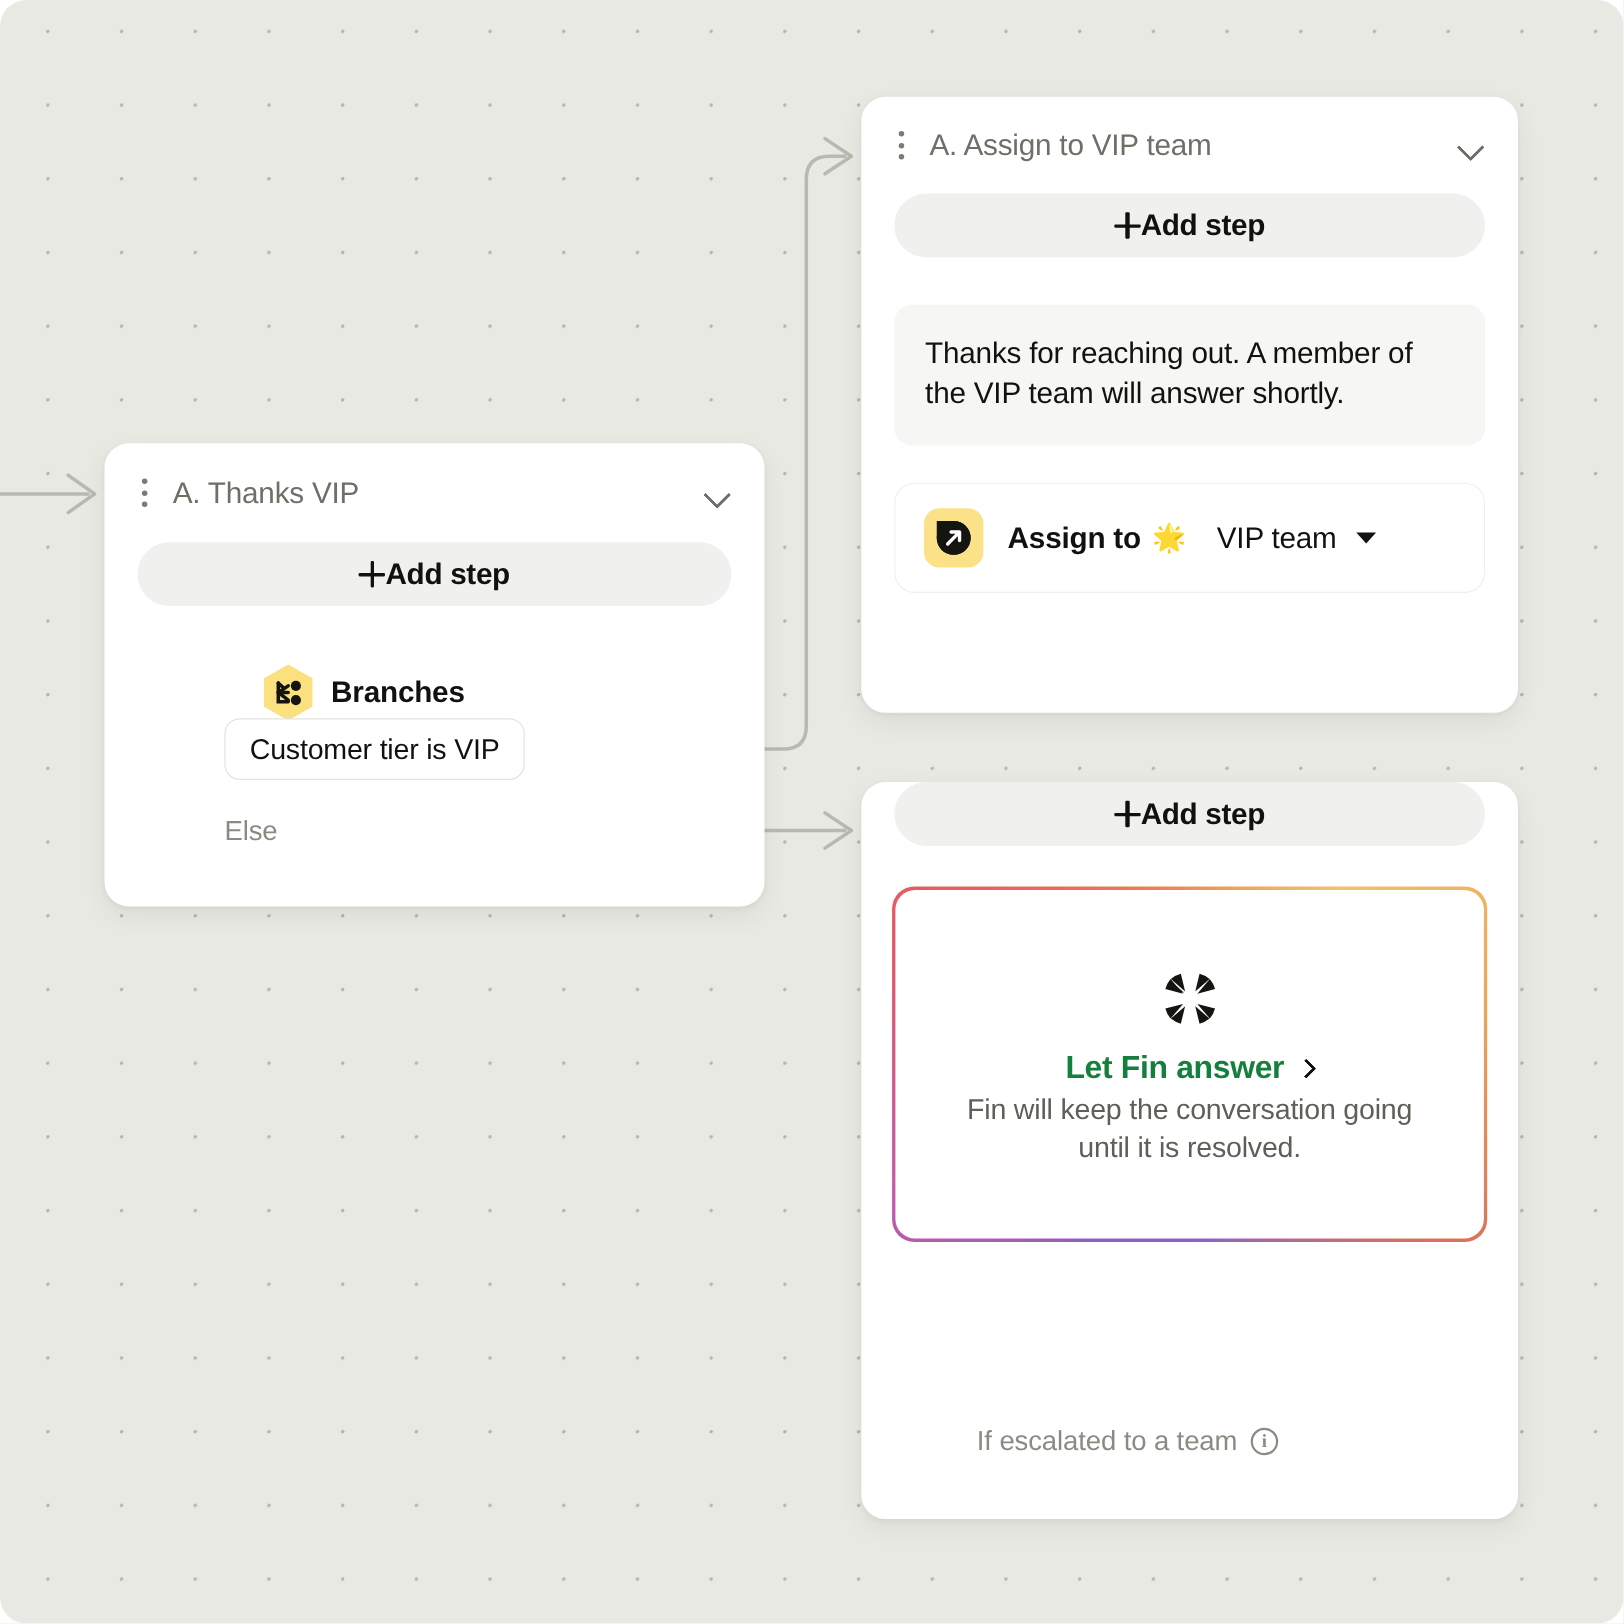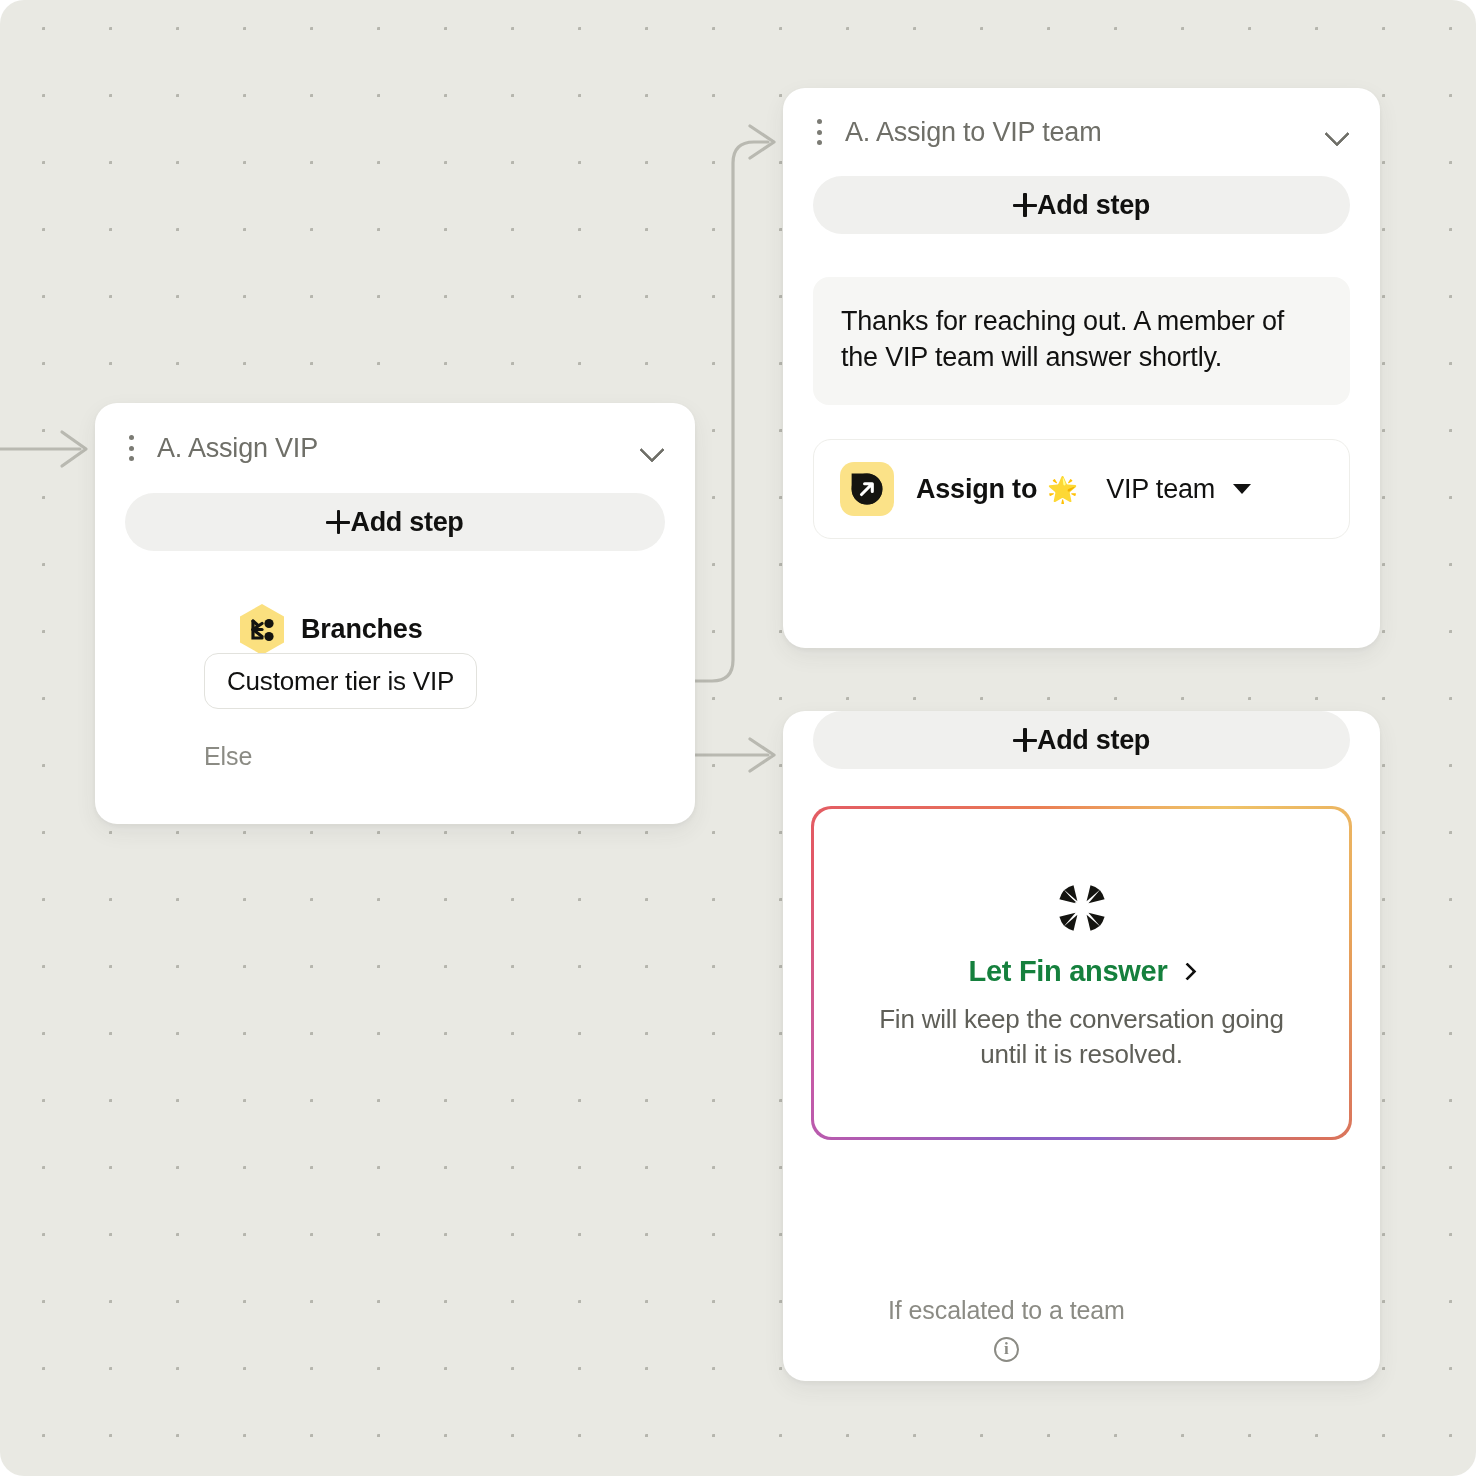--- a/index.html
+++ b/index.html
@@ -246,31 +246,31 @@
   }
   .fin-title .arrow {
     width: 13px; height: 13px;
     border-right: 3.2px solid #111110;
     border-top: 3.2px solid #111110;
     transform: rotate(45deg);
     border-radius: 1px;
     display: inline-block;
   }
   .fin-sub {
-    margin-top: 14px;
+    margin-top: 3px;
     font-size: 26px;
     line-height: 1.38;
     color: #5f5f58;
     letter-spacing: -.2px;
   }
 
   .escal-row {
     position: absolute;
     left: 888px; top: 1296px;
-    display: flex; align-items: center; gap: 12px; flex-direction: column;
+    display: flex; align-items: center; gap: 12px;
   }
   .escal-label {
     font-size: 25px;
     color: #8b8b84;
     letter-spacing: -.1px;
     white-space: nowrap;
   }
   .info-i {
     width: 25px; height: 25px;
     border: 2.2px solid #8b8b84;
@@ -317,21 +317,21 @@
   </svg>
 
   <div class="card" id="card-triage">
 
     <div class="card-head">
       <div class="drag-dots">
         <i></i>
           <i></i>
           <i></i>
       </div>
-      <div class="card-title">A. Assign VIP</div>
+      <div class="card-title">A. Thanks VIP</div>
       <div class="chev"></div>
     </div>
 
     <div class="addstep">
       <span class="plus"></span>
       <span>Add step</span>
     </div>
 
     <div class="branches-row">
       <span class="hexicon">

